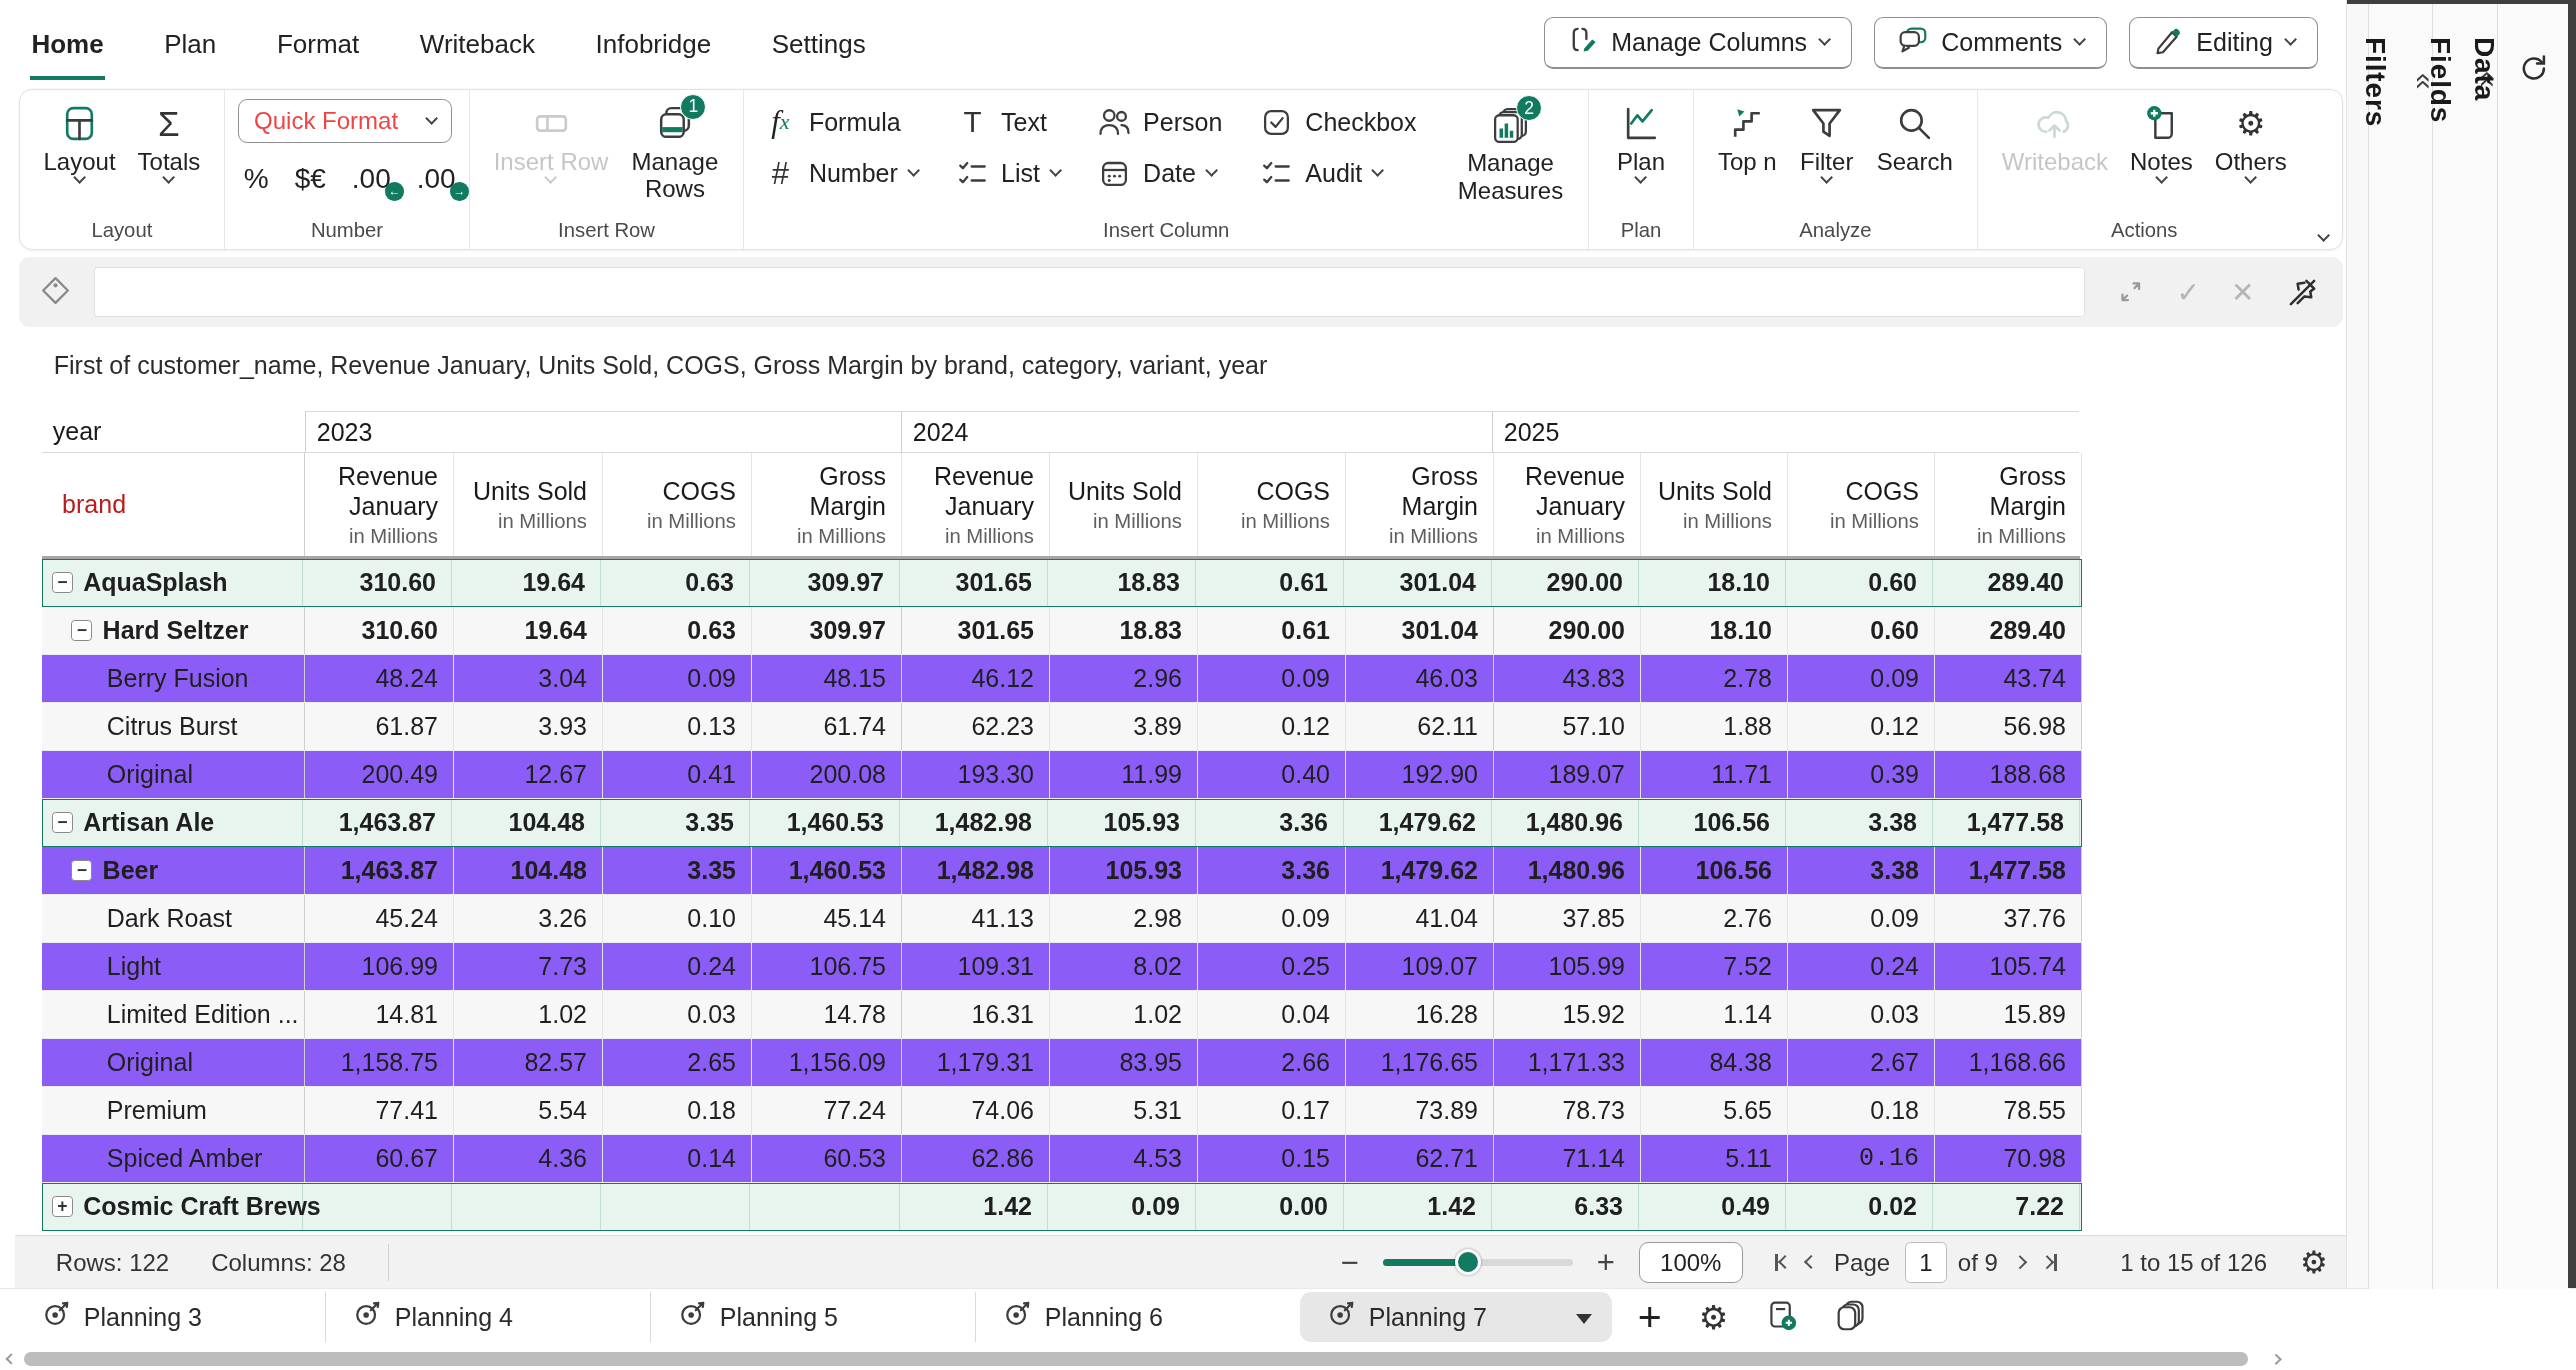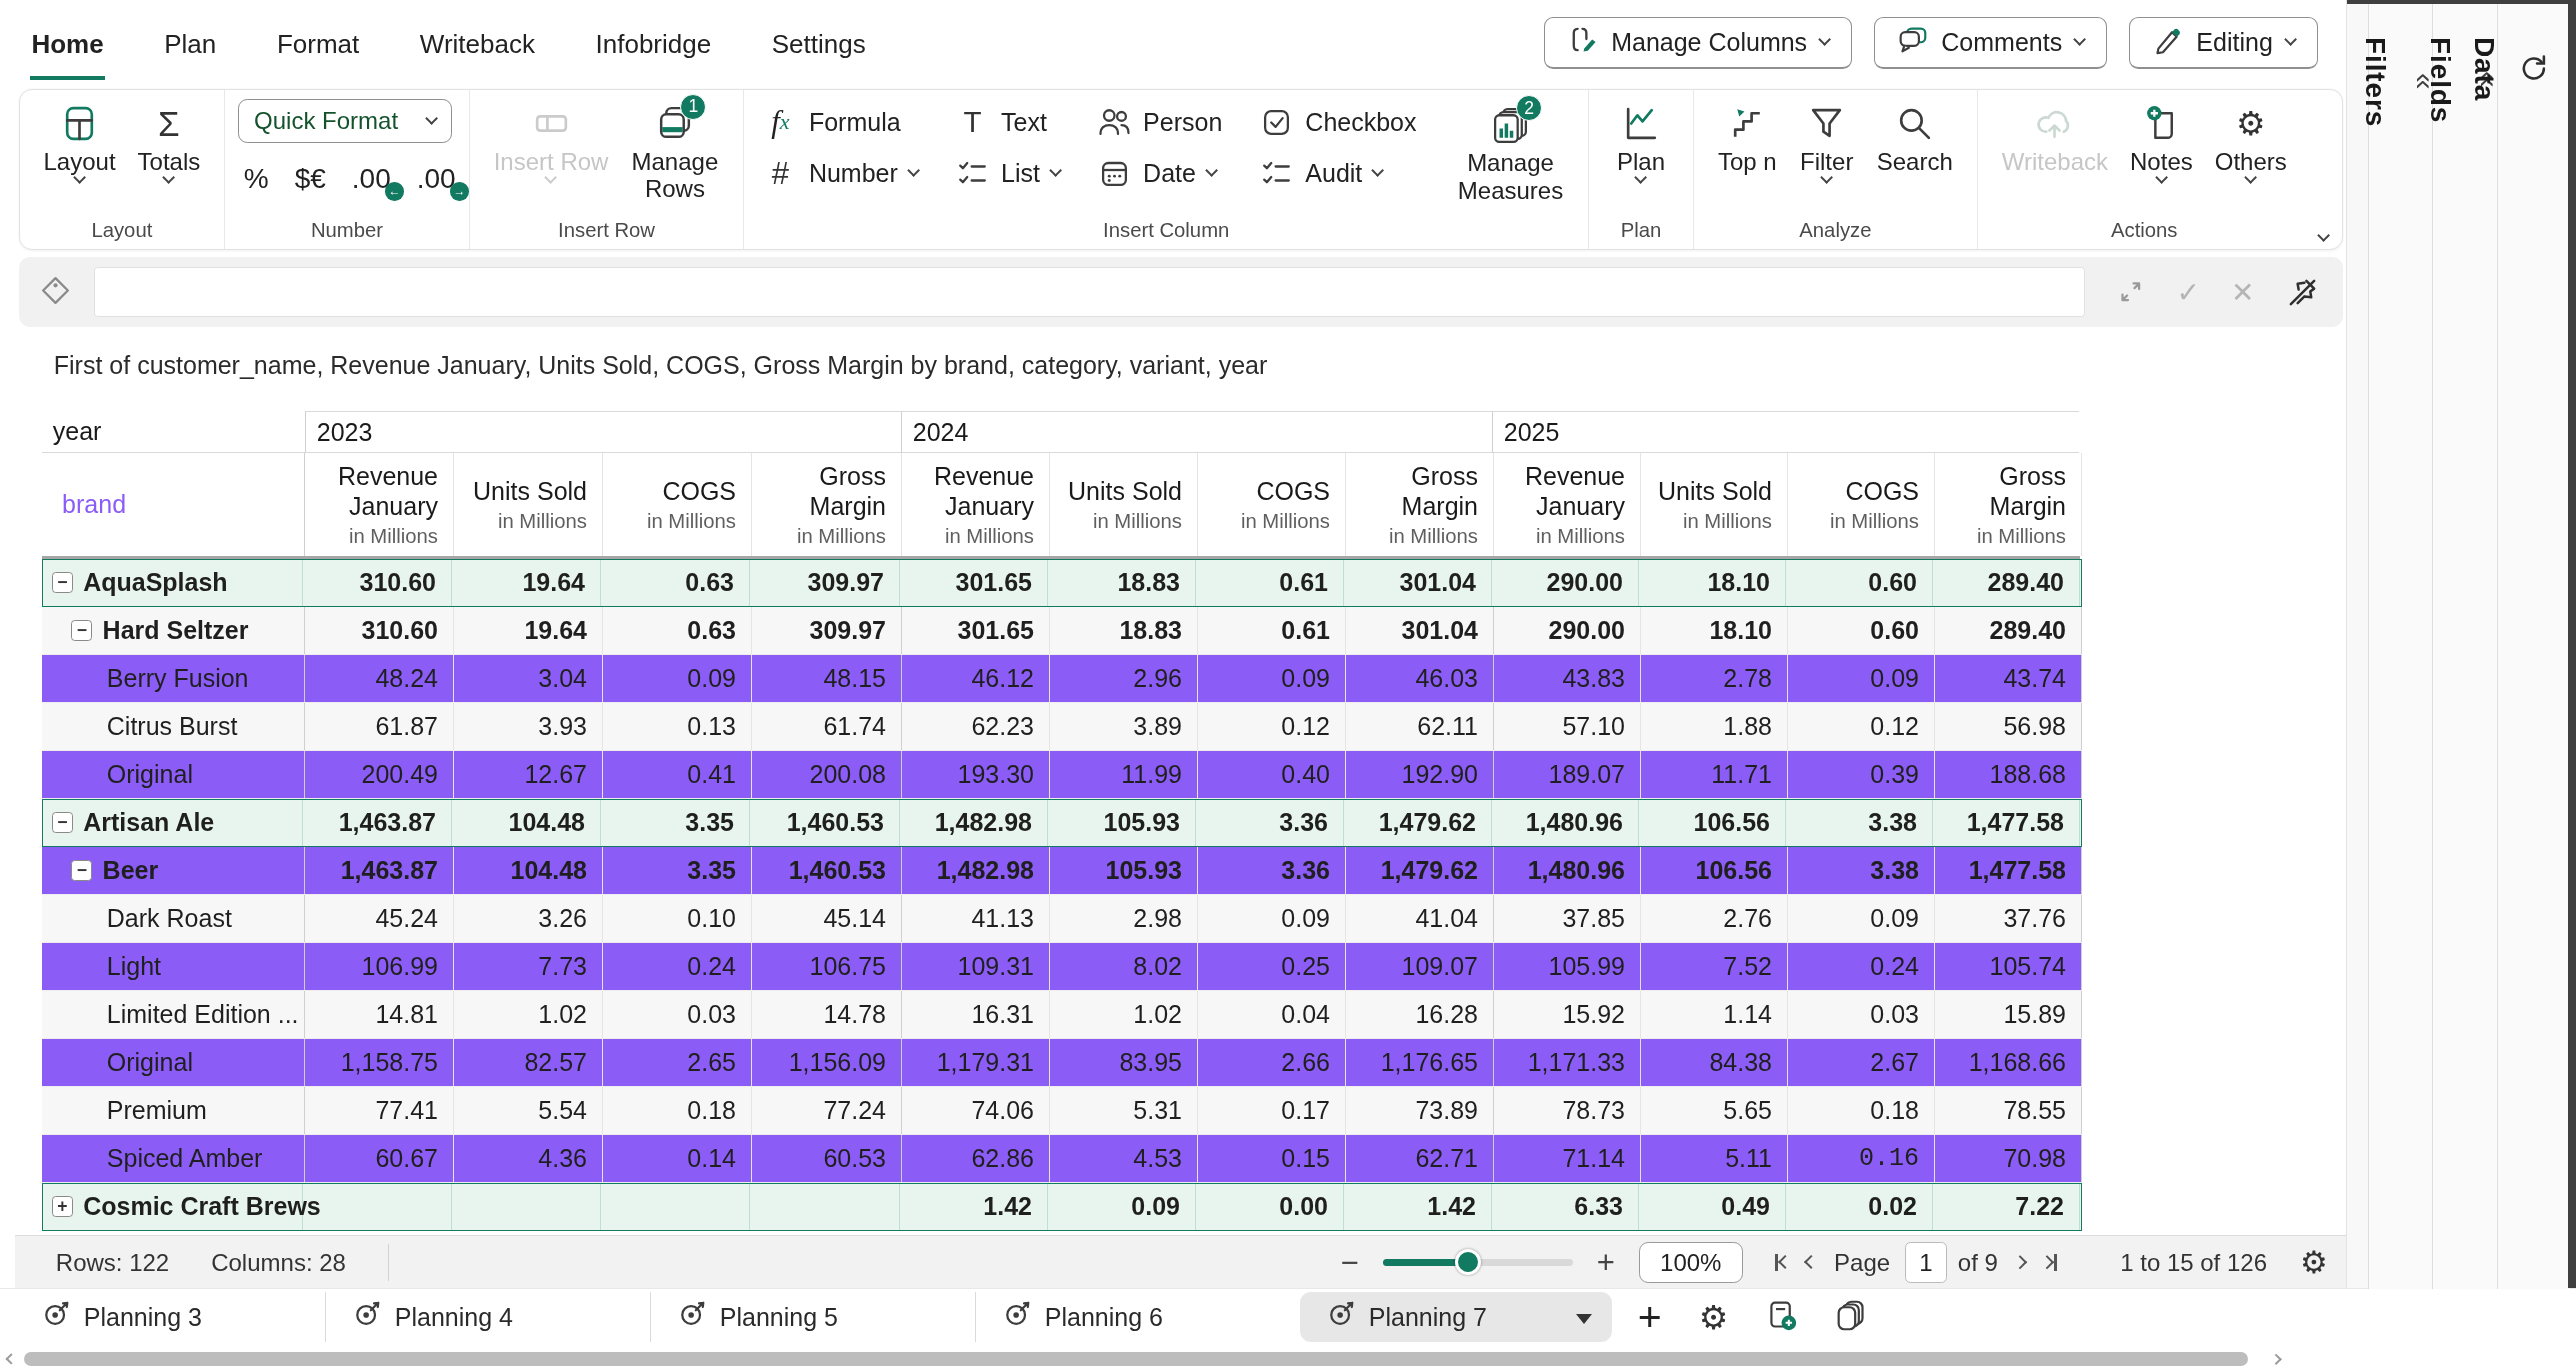--- a/index.html
+++ b/index.html
@@ -23,21 +23,21 @@
   .rgroup{position:relative;display:flex;flex-direction:column;border-right:0.9px solid #e8e8e8;padding:9.2px 13px 0;}
   .rgroup:last-child{border-right:none;}
   .rg-body{flex:1;display:flex;align-items:flex-start;}
   .rg-label{text-align:center;font-size:20.3px;color:#4a4a4a;padding:3.7px 0 7.4px;}
   .bigbtn{display:flex;flex-direction:column;align-items:center;gap:3.7px;padding:3.7px 11px;cursor:pointer;min-width:78px;}
   .bigbtn .blabel{font-size:24px;color:#222;text-align:center;line-height:1.15;white-space:pre-line;}
   .bigbtn.disabled .blabel{color:var(--dis);}
   .icon40{width:41px;height:41px;display:flex;align-items:center;justify-content:center;position:relative;}
   .glyph{font-size:35px;color:#333;line-height:1;}
   .badge{position:absolute;top:-9.2px;right:-11px;width:26px;height:26px;border-radius:50%;background:var(--accent);color:#fff;font-size:17.5px;display:flex;align-items:center;justify-content:center;border:1.8px solid #fff;}
-  .qformat{display:flex;align-items:center;justify-content:space-between;width:214px;height:44px;border:1.8px solid #8f8f8f;border-radius:9.2px;padding:0 14.8px;font-size:24px;color:#14532d;cursor:pointer;}
+  .qformat{display:flex;align-items:center;justify-content:space-between;width:214px;height:44px;border:1.8px solid #8f8f8f;border-radius:9.2px;padding:0 14.8px;font-size:24px;color:#ef4444;cursor:pointer;}
   .numrow{display:flex;align-items:flex-end;gap:26px;margin-top:20.3px;padding-left:5.5px;}
   .numbtn{position:relative;font-size:28px;color:#222;cursor:pointer;}
   .decbadge{position:absolute;right:-13px;bottom:-5.5px;width:18.5px;height:18.5px;border-radius:50%;background:var(--accent);color:#fff;font-size:12px;line-height:18.5px;text-align:center;}
   .icolgrid{display:grid;grid-template-columns:auto auto auto auto;column-gap:37px;row-gap:16.6px;align-items:center;padding:5.5px 5.5px 0;}
   .icolbtn{display:flex;align-items:center;gap:11px;font-size:25px;color:#222;cursor:pointer;}
   .icolbtn .icon40{width:35px;height:35px;}
   .fxf{font-family:"Liberation Serif",serif;font-style:italic;font-size:31px;color:#222;}
   .fxx{font-family:"Liberation Serif",serif;font-style:italic;font-size:22px;color:var(--accent);}
   .collapse-chev{position:absolute;right:13px;bottom:9.2px;}
 
@@ -53,21 +53,21 @@
   .content{position:absolute;left:14.8px;top:329px;width:2335px;height:906px;background:#fff;overflow:hidden;}
   .sheet-title{position:absolute;left:39px;top:22px;font-size:25px;color:#2b2b2b;}
   .grid{position:absolute;left:27px;top:82px;}
   .trow{display:flex;}
   .yr-cell{height:42px;display:flex;align-items:center;font-size:25px;color:#1a1a1a;padding-left:11px;border-bottom:0.9px solid #d9d9d9;}
   .yr-cell.first{border-bottom:0.9px solid #d9d9d9;}
   .yr-cell.yr{border-left:0.9px solid var(--line2);border-top:0.9px solid #d9d9d9;}
   .hd-cell{height:103px;border-right:0.9px solid var(--line);display:flex;flex-direction:column;justify-content:center;align-items:flex-end;padding-right:14.8px;gap:3.7px;}
   .hd-cell .mname{font-size:25px;color:#1a1a1a;text-align:right;line-height:1.2;}
   .hd-cell .munit{font-size:20.3px;color:var(--muted);}
-  .hd-brand{height:103px;display:flex;align-items:center;padding-left:20.3px;font-size:25px;color:#8b5cf6;border-right:0.9px solid var(--line2);}
+  .hd-brand{height:103px;display:flex;align-items:center;padding-left:20.3px;font-size:25px;color:#b91c1c;border-right:0.9px solid var(--line2);}
   .hd-underline{height:2.8px;background:#a6a6a6;}
   .drow{display:flex;height:48px;background:#8b5cf6;border-bottom:0.9px solid #ededed;}
   .drow.sh{background:#f7f7f7;}
   .drow.grp{background:var(--grp-bg);border:1.8px solid var(--teal-border);}
   .drow .lbl{display:flex;align-items:center;font-size:25px;color:var(--ink);border-right:0.9px solid var(--line2);}
   .drow.grp .lbl,.drow.sg .lbl{font-weight:bold;}
   .drow.grp .val,.drow.sg .val{font-weight:bold;}
   .val{display:flex;align-items:center;justify-content:flex-end;padding-right:14.8px;font-size:25px;color:var(--ink);border-right:0.9px solid var(--line);}
   .val.yend{border-right:0.9px solid var(--line2);}
   .drow.grp .val,.drow.grp .lbl{border-right-color:rgba(17,122,96,.18);}

